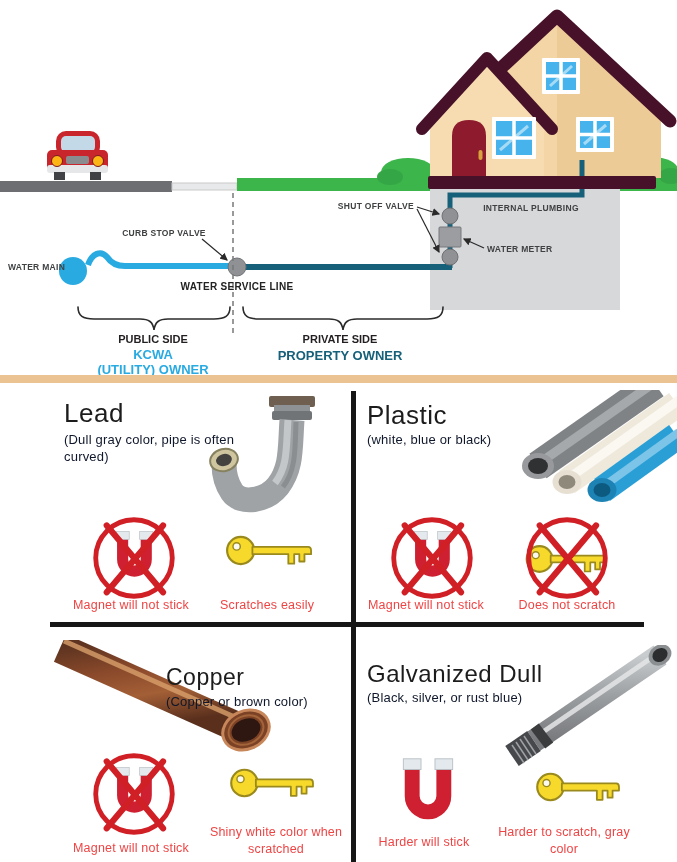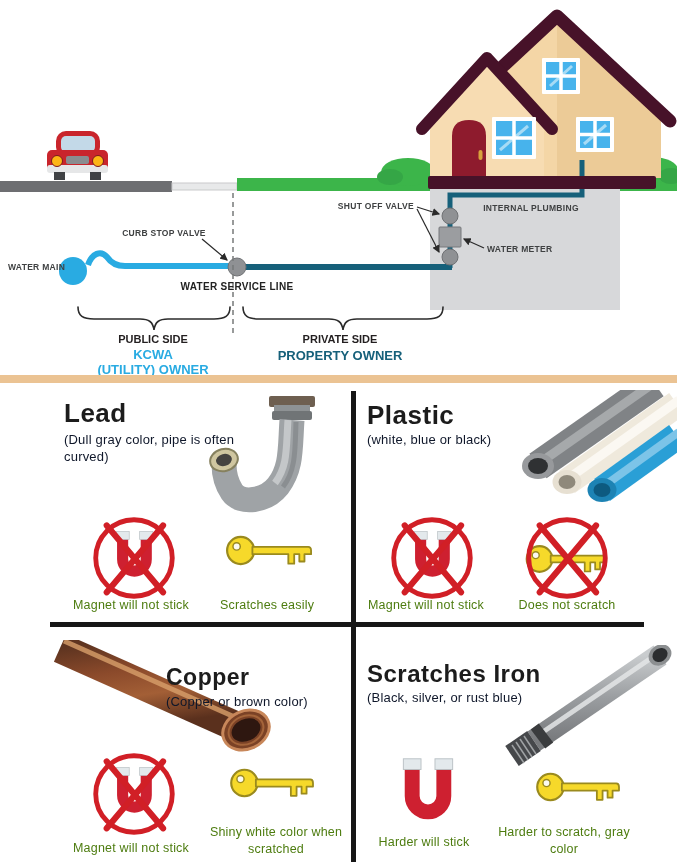--- a/index.html
+++ b/index.html
@@ -1,21 +1,21 @@
 <!DOCTYPE html>
 <html><head>
 <meta charset="utf-8">
 <style>
   html,body{margin:0;padding:0;background:#fff;}
   #stage{position:relative;width:677px;height:862px;background:#fff;overflow:hidden;
          font-family:"Liberation Sans",sans-serif;}
   .abs{position:absolute;}
-  .q-title{position:absolute;font-weight:bold;color:#1c1c1c;letter-spacing:.5px;}
+  .q-title{position:absolute;font-weight:normal;color:#1c1c1c;letter-spacing:.5px;}
   .q-sub{position:absolute;font-size:13px;color:#0f172a;line-height:1.28;letter-spacing:.2px;}
-  .caption{position:absolute;font-size:12.5px;color:#4d7c0f;letter-spacing:.2px;line-height:1.32;text-align:center;}
+  .caption{position:absolute;font-size:12.5px;color:#ef4444;letter-spacing:.2px;line-height:1.32;text-align:center;}
   .caption.left{text-align:center;}
   .divider-v{position:absolute;background:#161616;}
   .divider-h{position:absolute;background:#161616;}
   svg{display:block;}
 </style>
 </head>
 <body>
 
 <svg width="0" height="0" style="position:absolute" aria-hidden="true">
   <defs>
@@ -229,21 +229,21 @@
   <svg class="abs" style="left:90px;top:750px" width="88" height="88" viewBox="0 0 100 100">
     <use href="#g-magnet" transform="translate(11,12) scale(0.79)"></use>
       <use href="#g-no"></use>
   </svg>
   <svg class="abs" style="left:230px;top:768px" width="86" height="30" viewBox="0 7 120 42">
     <use href="#g-key"></use>
   </svg>
   <div class="caption" style="left:61px;top:840px;width:140px">Magnet will not stick</div>
   <div class="caption" style="left:206px;top:824px;width:140px">Shiny white color when scratched</div>
 
-  <div class="q-title" style="left:367px;top:660px;font-size:24px">Scratches Iron</div>
+  <div class="q-title" style="left:367px;top:660px;font-size:24px">Galvanized Dull</div>
   <div class="q-sub" style="left:367px;top:690px;width:220px">(Black, silver, or rust blue)</div>
   <svg class="abs" style="left:482px;top:645px" width="190" height="130" viewBox="0 0 190 130">
     <line x1="178" y1="10" x2="52" y2="96" stroke="url(#galvg)" stroke-width="23"></line>
     <line x1="181" y1="5" x2="55" y2="91" stroke="#e4e6e7" stroke-width="5" opacity=".85"></line>
     <line x1="64" y1="88" x2="56" y2="94" stroke="#3a3c3e" stroke-width="24"></line>
     <line x1="52" y1="96" x2="30" y2="111" stroke="#46484b" stroke-width="24"></line>
     <line x1="42" y1="91" x2="54" y2="109" stroke="#9fa2a4" stroke-width="1.5"></line>
     <line x1="38" y1="94" x2="50" y2="112" stroke="#9fa2a4" stroke-width="1.5"></line>
     <line x1="34" y1="97" x2="46" y2="115" stroke="#9fa2a4" stroke-width="1.5"></line>
     <line x1="30" y1="100" x2="42" y2="118" stroke="#9fa2a4" stroke-width="1.5"></line>

